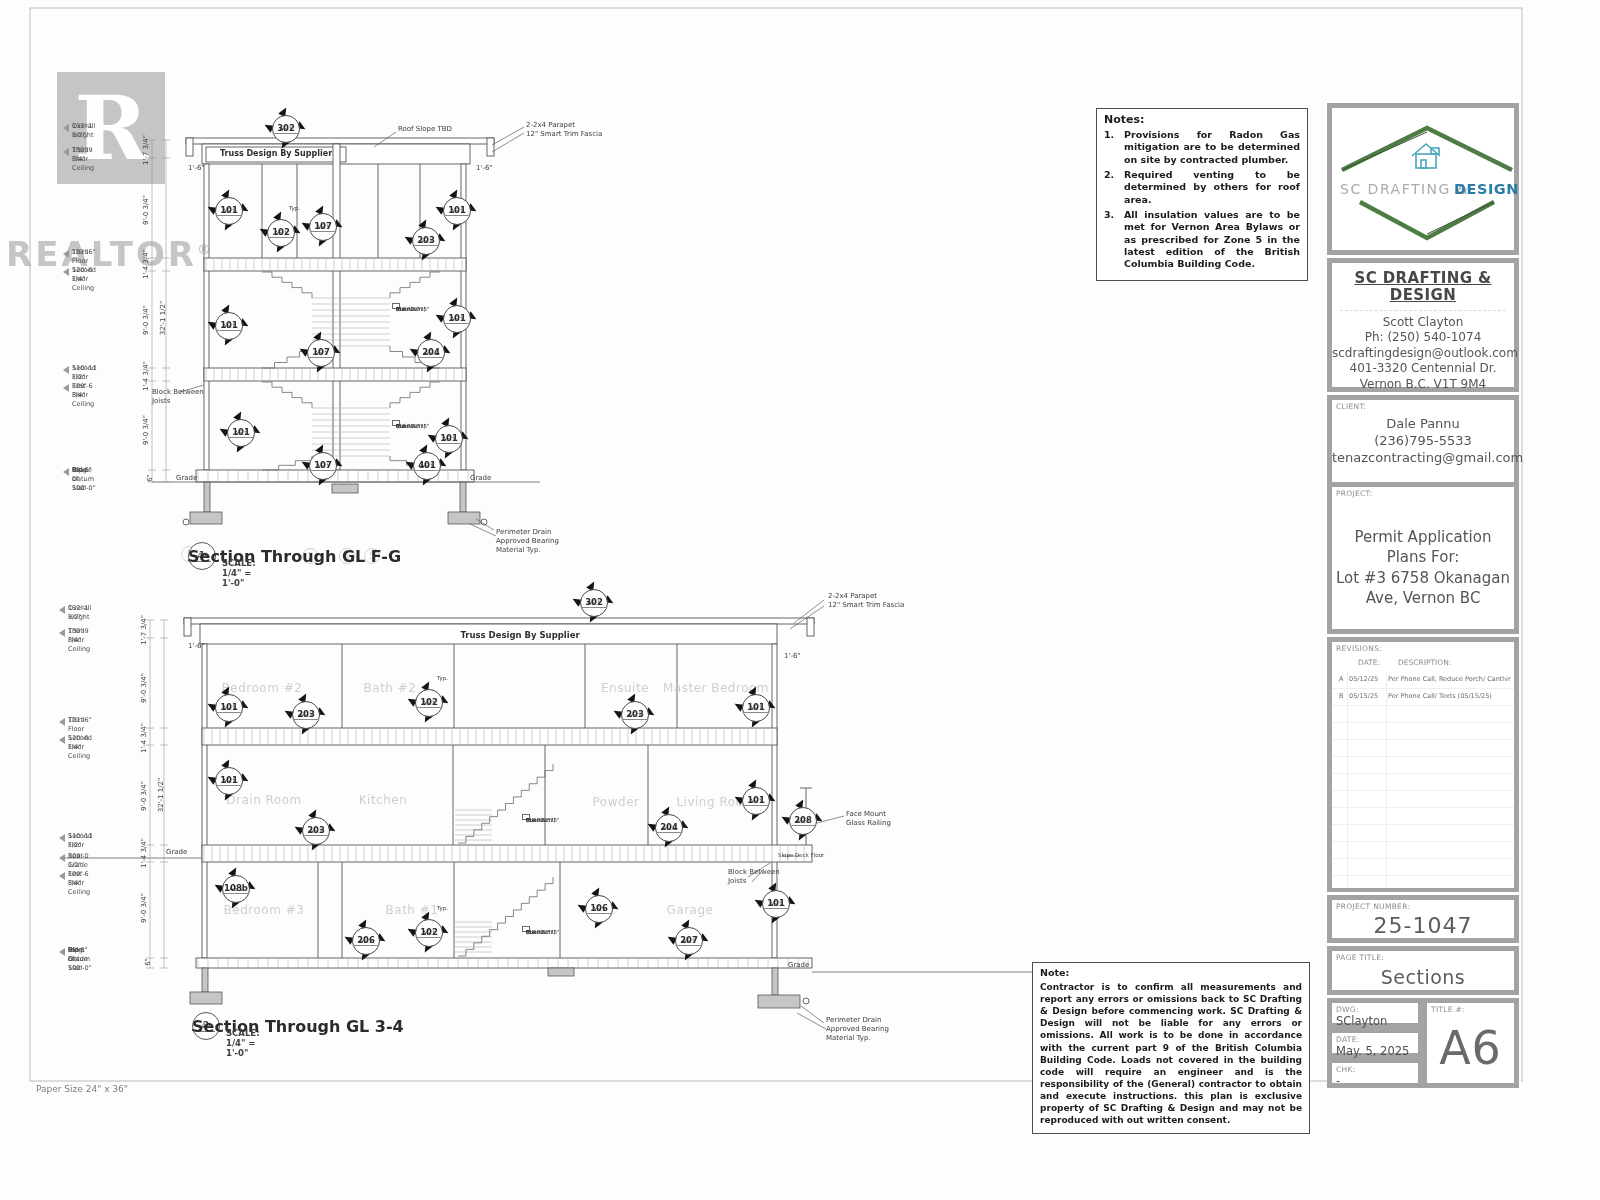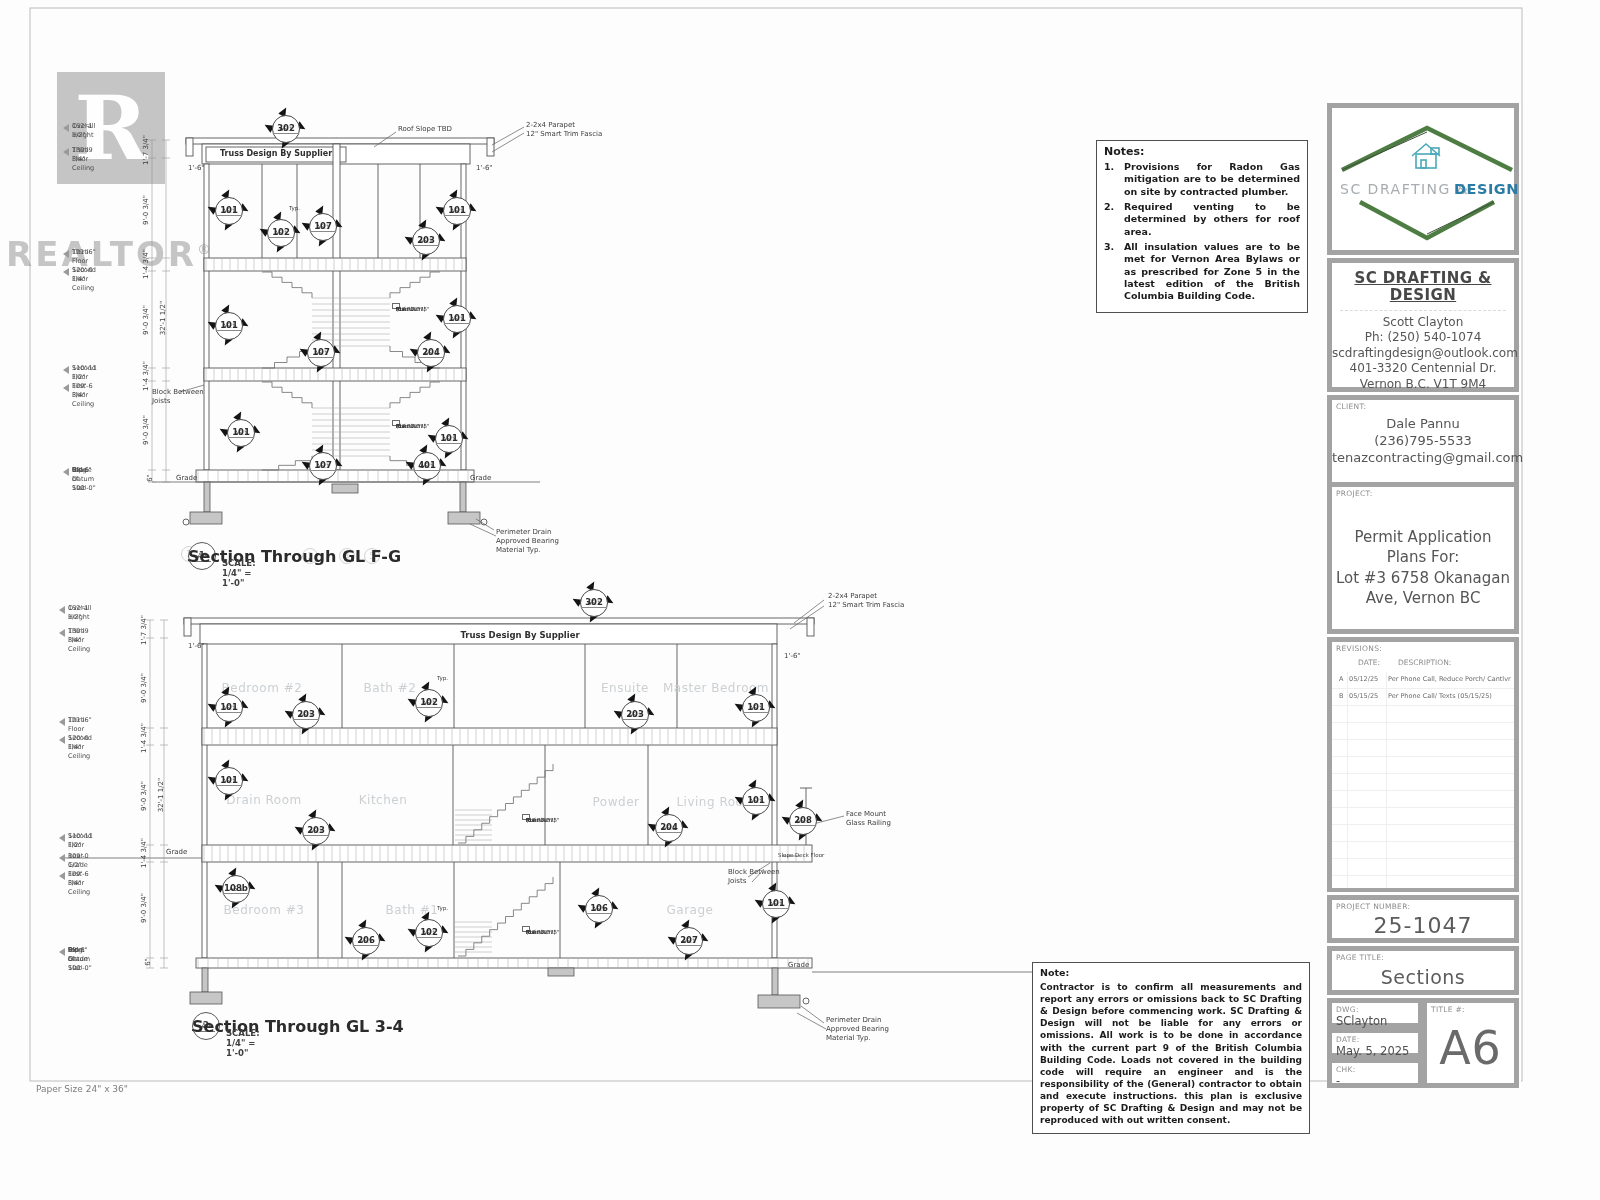--- a/index.html
+++ b/index.html
@@ -56,21 +56,21 @@
   .sec-title .row{display:flex;align-items:center;gap:7px;border-bottom:2px solid #2e2e2e;padding:0 6px 3px 0;}
   .sec-title .bub{width:26px;height:26px;border:1px solid #5a5a5a;border-radius:50%;background:#fff;
                   display:flex;flex-direction:column;align-items:center;justify-content:center;flex:0 0 auto;}
   .sec-title .bnum{font-size:9px;font-weight:bold;border-bottom:1px solid #777;width:70%;text-align:center;line-height:1.2;}
   .sec-title .bref{font-size:7px;line-height:1.2;}
   .sec-title .ttl{font-size:16px;font-weight:bold;color:#2b2b2b;white-space:nowrap;}
   .sec-title .scl{font-size:8.5px;font-weight:bold;color:#3f3f3f;margin:2px 0 0 34px;}
 
   
   .notes-box{position:absolute;left:1096px;top:108px;width:212px;border:1px solid #4f4f4f;background:#fff;
-             z-index:6;padding:4px 7px 9px 7px;box-sizing:border-box;margin-top:32px;}
+             z-index:6;padding:4px 7px 9px 7px;box-sizing:border-box;}
   .nb-title{font-size:11px;font-weight:bold;color:#1b1b1b;}
   .nb-item{display:flex;gap:8px;margin-top:3px;font-size:9.5px;font-weight:bold;color:#1b1b1b;line-height:1.3;}
   .nb-num{flex:0 0 12px;}
   .nb-text{text-align:justify;}
   .note2{position:absolute;left:1032px;top:962px;width:278px;border:1px solid #4f4f4f;background:#fff;z-index:6;
          padding:4px 7px 6px 7px;box-sizing:border-box;font-size:9px;font-weight:bold;color:#1b1b1b;line-height:1.35;}
   .note2 .nb-title{font-size:9.5px;}
   .note2 p{margin:1px 0 0 0;text-align:justify;}
 
   

